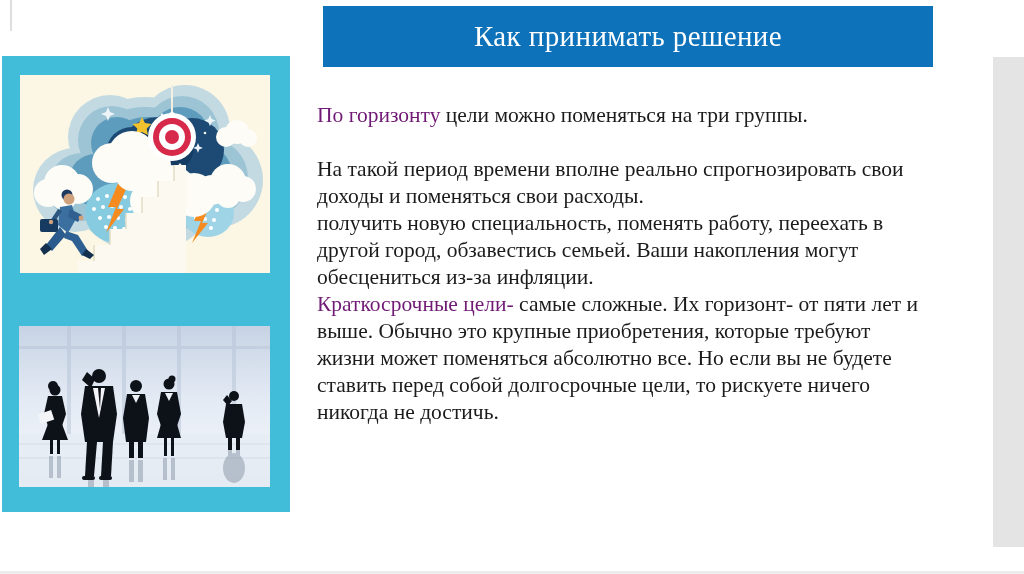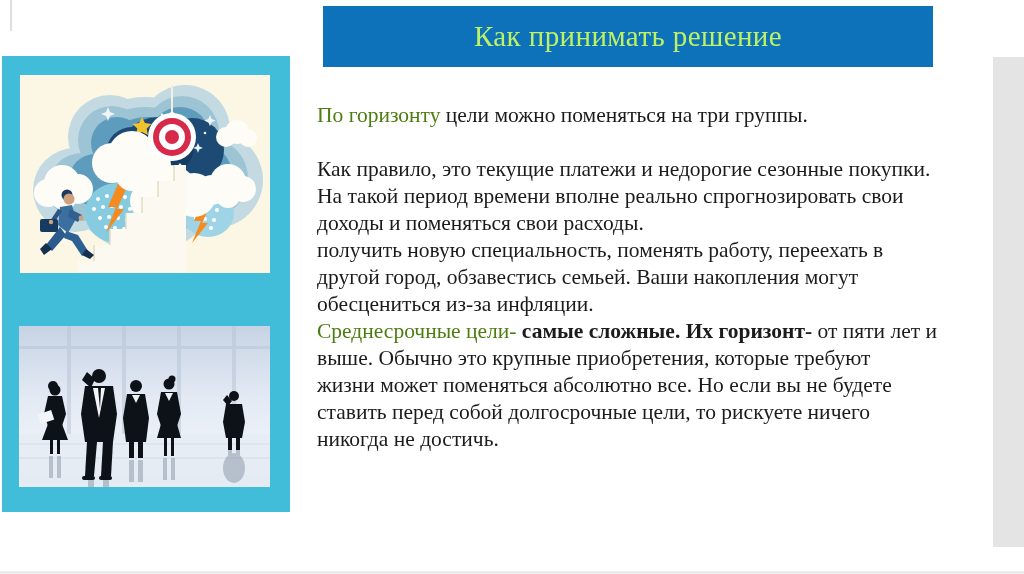--- a/index.html
+++ b/index.html
@@ -6,34 +6,34 @@
   body{
     width:1024px;height:574px;position:relative;overflow:hidden;
     background:#ffffff;
     font-family:"Liberation Serif","DejaVu Serif",serif;
   }
   .artifact-line{position:absolute;left:10px;top:0;width:2px;height:31px;background:#dedede;}
   .title-bar{
     position:absolute;left:323px;top:6px;width:610px;height:61px;
     background:#0d72b9;display:flex;align-items:center;justify-content:center;
   }
-  .title-bar span{color:#bef264;font-size:29px;letter-spacing:.4px;}
+  .title-bar span{color:#ffffff;font-size:29px;letter-spacing:.4px;}
   .media-panel{
     position:absolute;left:2px;top:56px;width:288px;height:456px;
     background:#41bdd9;
   }
   .img-top{position:absolute;left:18px;top:19px;width:250px;height:198px;display:block;}
   .img-bottom{position:absolute;left:17px;top:270px;width:251px;height:161px;display:block;}
   .text-block{
     position:absolute;left:317px;top:102px;width:648px;
     font-size:21.5px;line-height:27px;color:#1b1b1b;
   }
   .line{height:27px;white-space:nowrap;}
-  .lead{color:#4d7c0f;}
-  .b{font-weight:bold;}
+  .lead{color:#701a75;}
+  .b{font-weight:normal;}
   .scrollbar-track{
     position:absolute;left:993px;top:57px;width:31px;height:490px;
     background:#e4e4e4;
   }
   .bottom-strip{position:absolute;left:0;bottom:0;width:1024px;height:3px;background:#ededed;}
 </style>
 </head>
 <body>
 
 <div class="artifact-line"></div>
@@ -265,27 +265,26 @@
       <path d="M207,78 L223,78 L226,96 L223,112 L207,112 L204,96 Z"></path>
       <rect x="209" y="112" width="4" height="12"></rect>
         <rect x="217" y="112" width="4" height="12"></rect>
     </g>
   </svg>
 </div>
 
 <div class="text-block">
   <div class="line"><span class="lead">По горизонту</span><span> цели можно поменяться на три группы.</span></div>
   <div class="line"></div>
-  <div class="line"><span>Как правило, это текущие платежи и недорогие сезонные покупки.</span></div>
   <div class="line"><span>На такой период времени вполне реально спрогнозировать свои</span></div>
   <div class="line"><span>доходы и поменяться свои расходы.</span></div>
   <div class="line"><span>получить новую специальность, поменять работу, переехать в</span></div>
   <div class="line"><span>другой город, обзавестись семьей. Ваши накопления могут</span></div>
   <div class="line"><span>обесцениться из-за инфляции.</span></div>
-  <div class="line"><span class="lead">Среднесрочные цели-</span><span class="b"> самые сложные. Их горизонт-</span><span> от пяти лет и</span></div>
+  <div class="line"><span class="lead">Краткосрочные цели-</span><span class="b"> самые сложные. Их горизонт-</span><span> от пяти лет и</span></div>
   <div class="line"><span>выше. Обычно это крупные приобретения, которые требуют</span></div>
   <div class="line"><span>жизни может поменяться абсолютно все. Но если вы не будете</span></div>
   <div class="line"><span>ставить перед собой долгосрочные цели, то рискуете ничего</span></div>
   <div class="line"><span>никогда не достичь.</span></div>
 </div>
 
 <div class="scrollbar-track"></div>
 <div class="bottom-strip"></div>
 
 </body></html>

